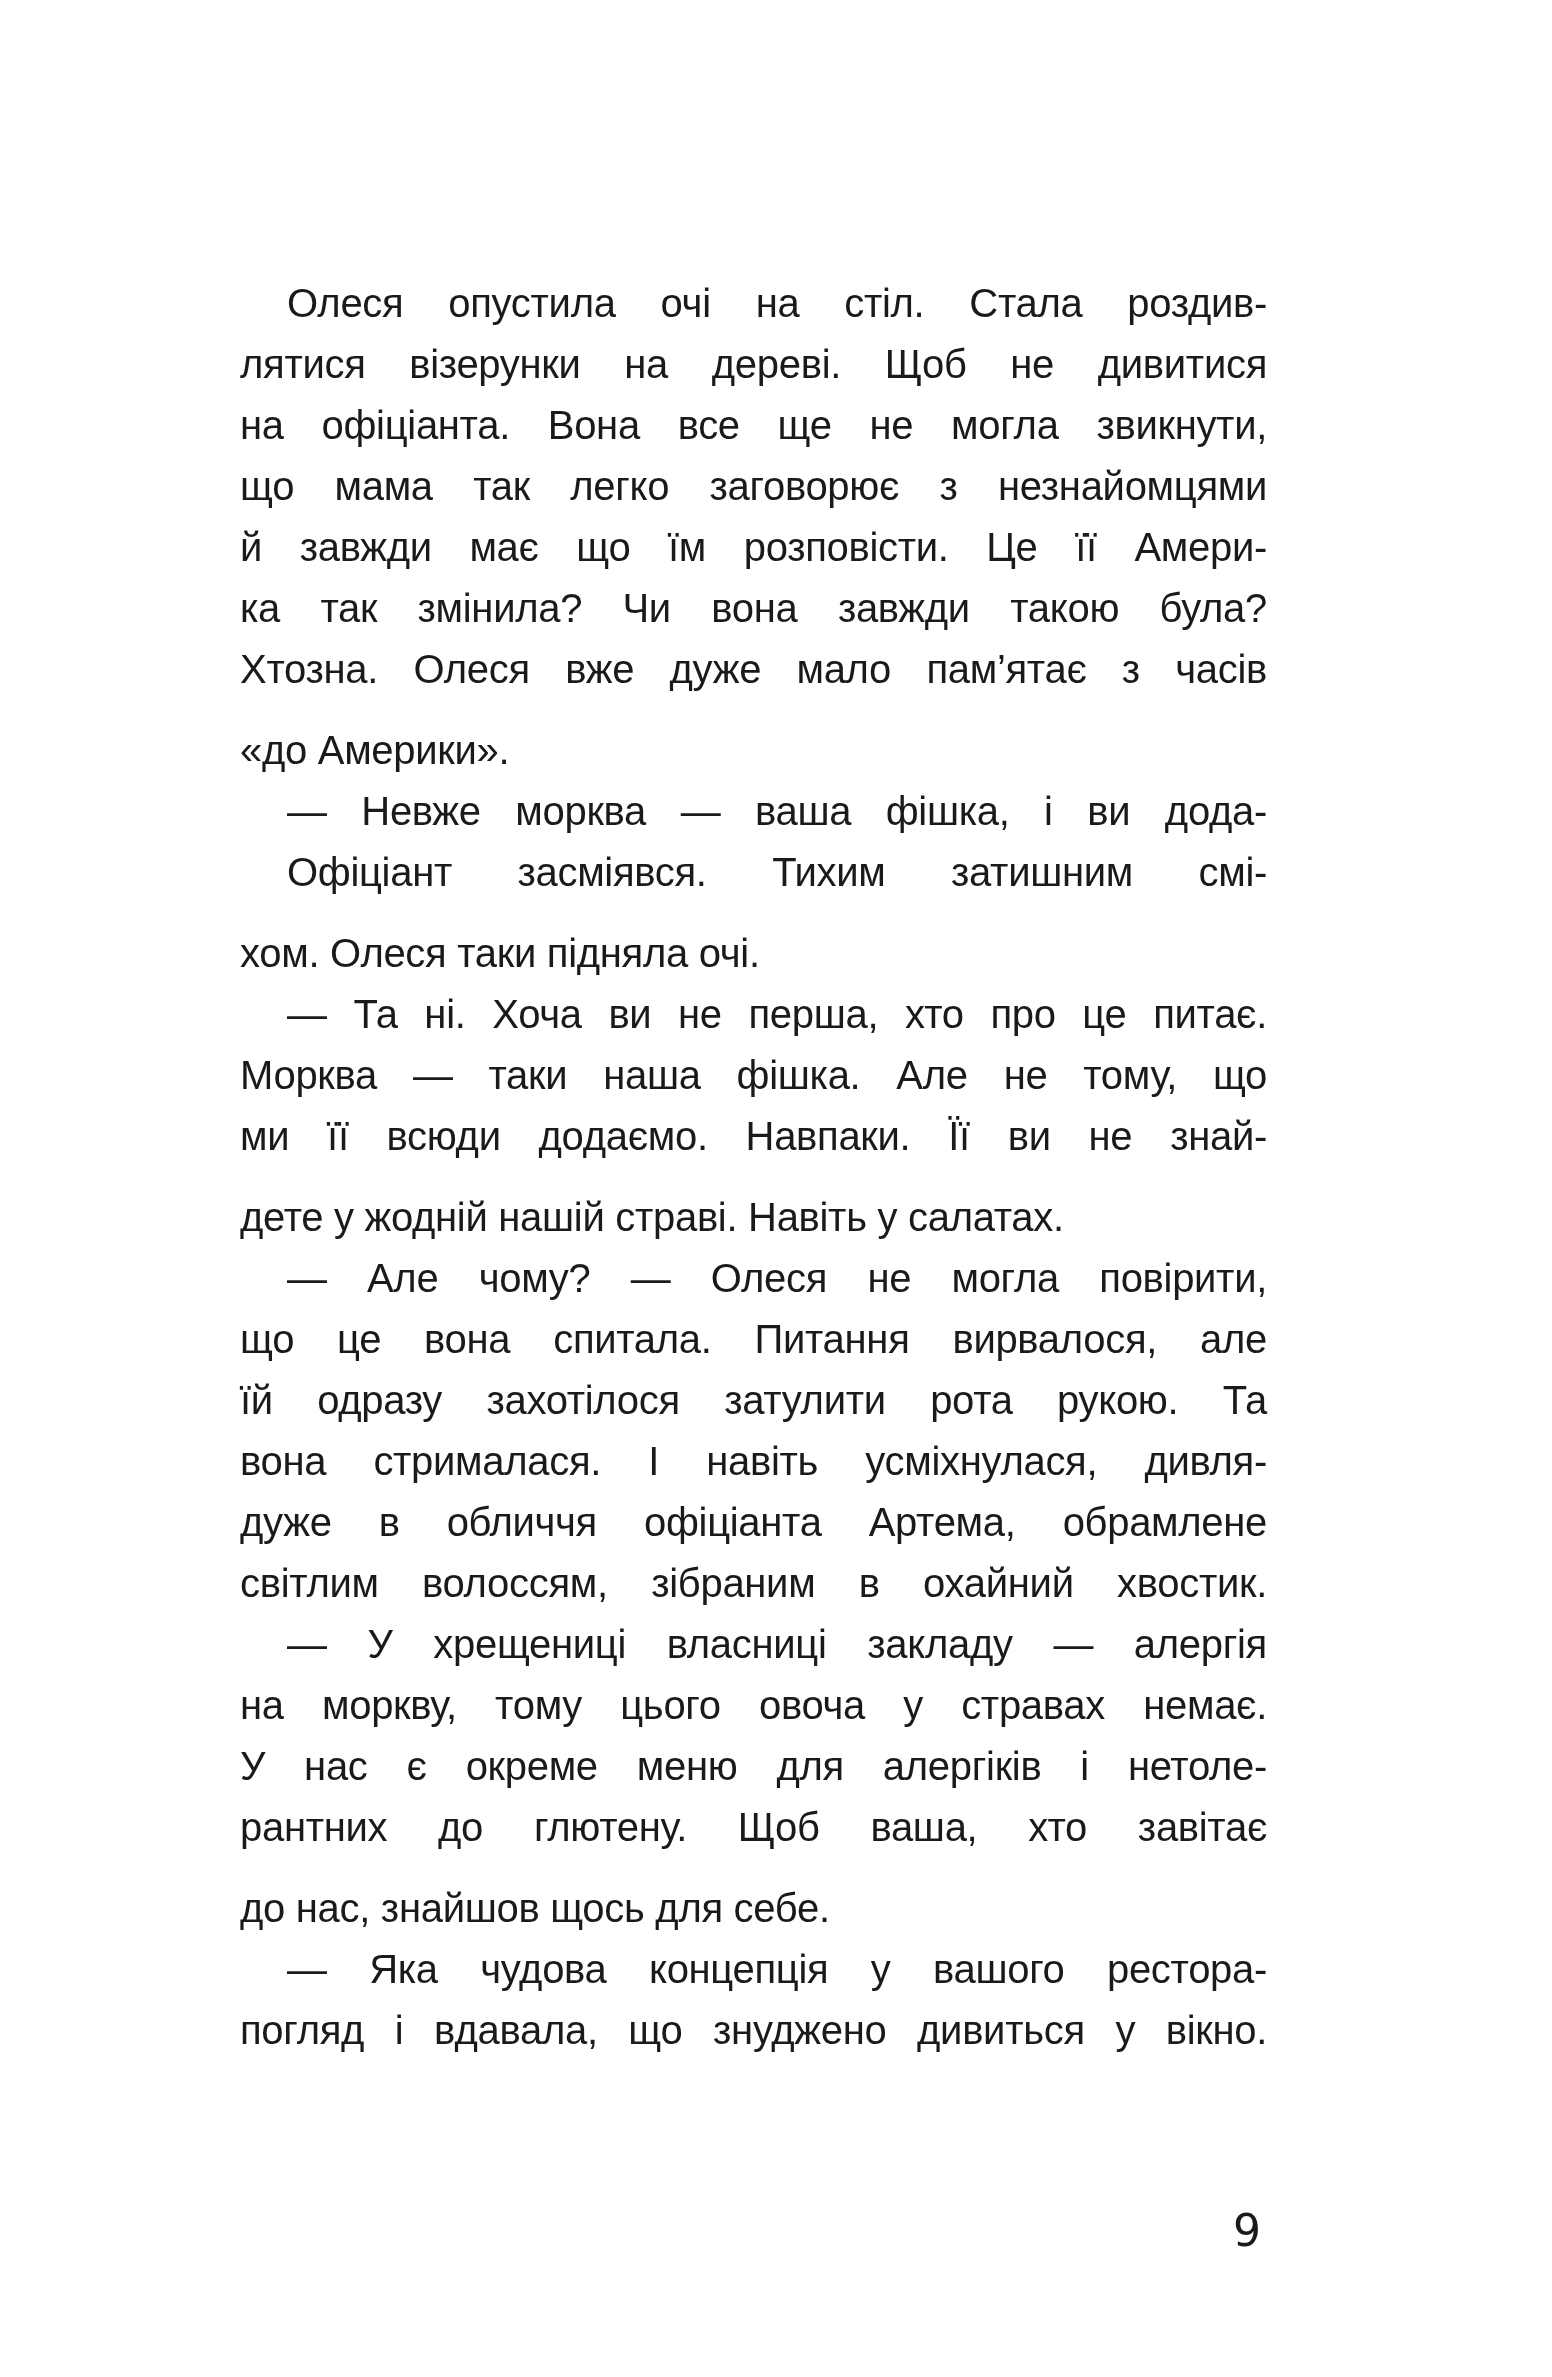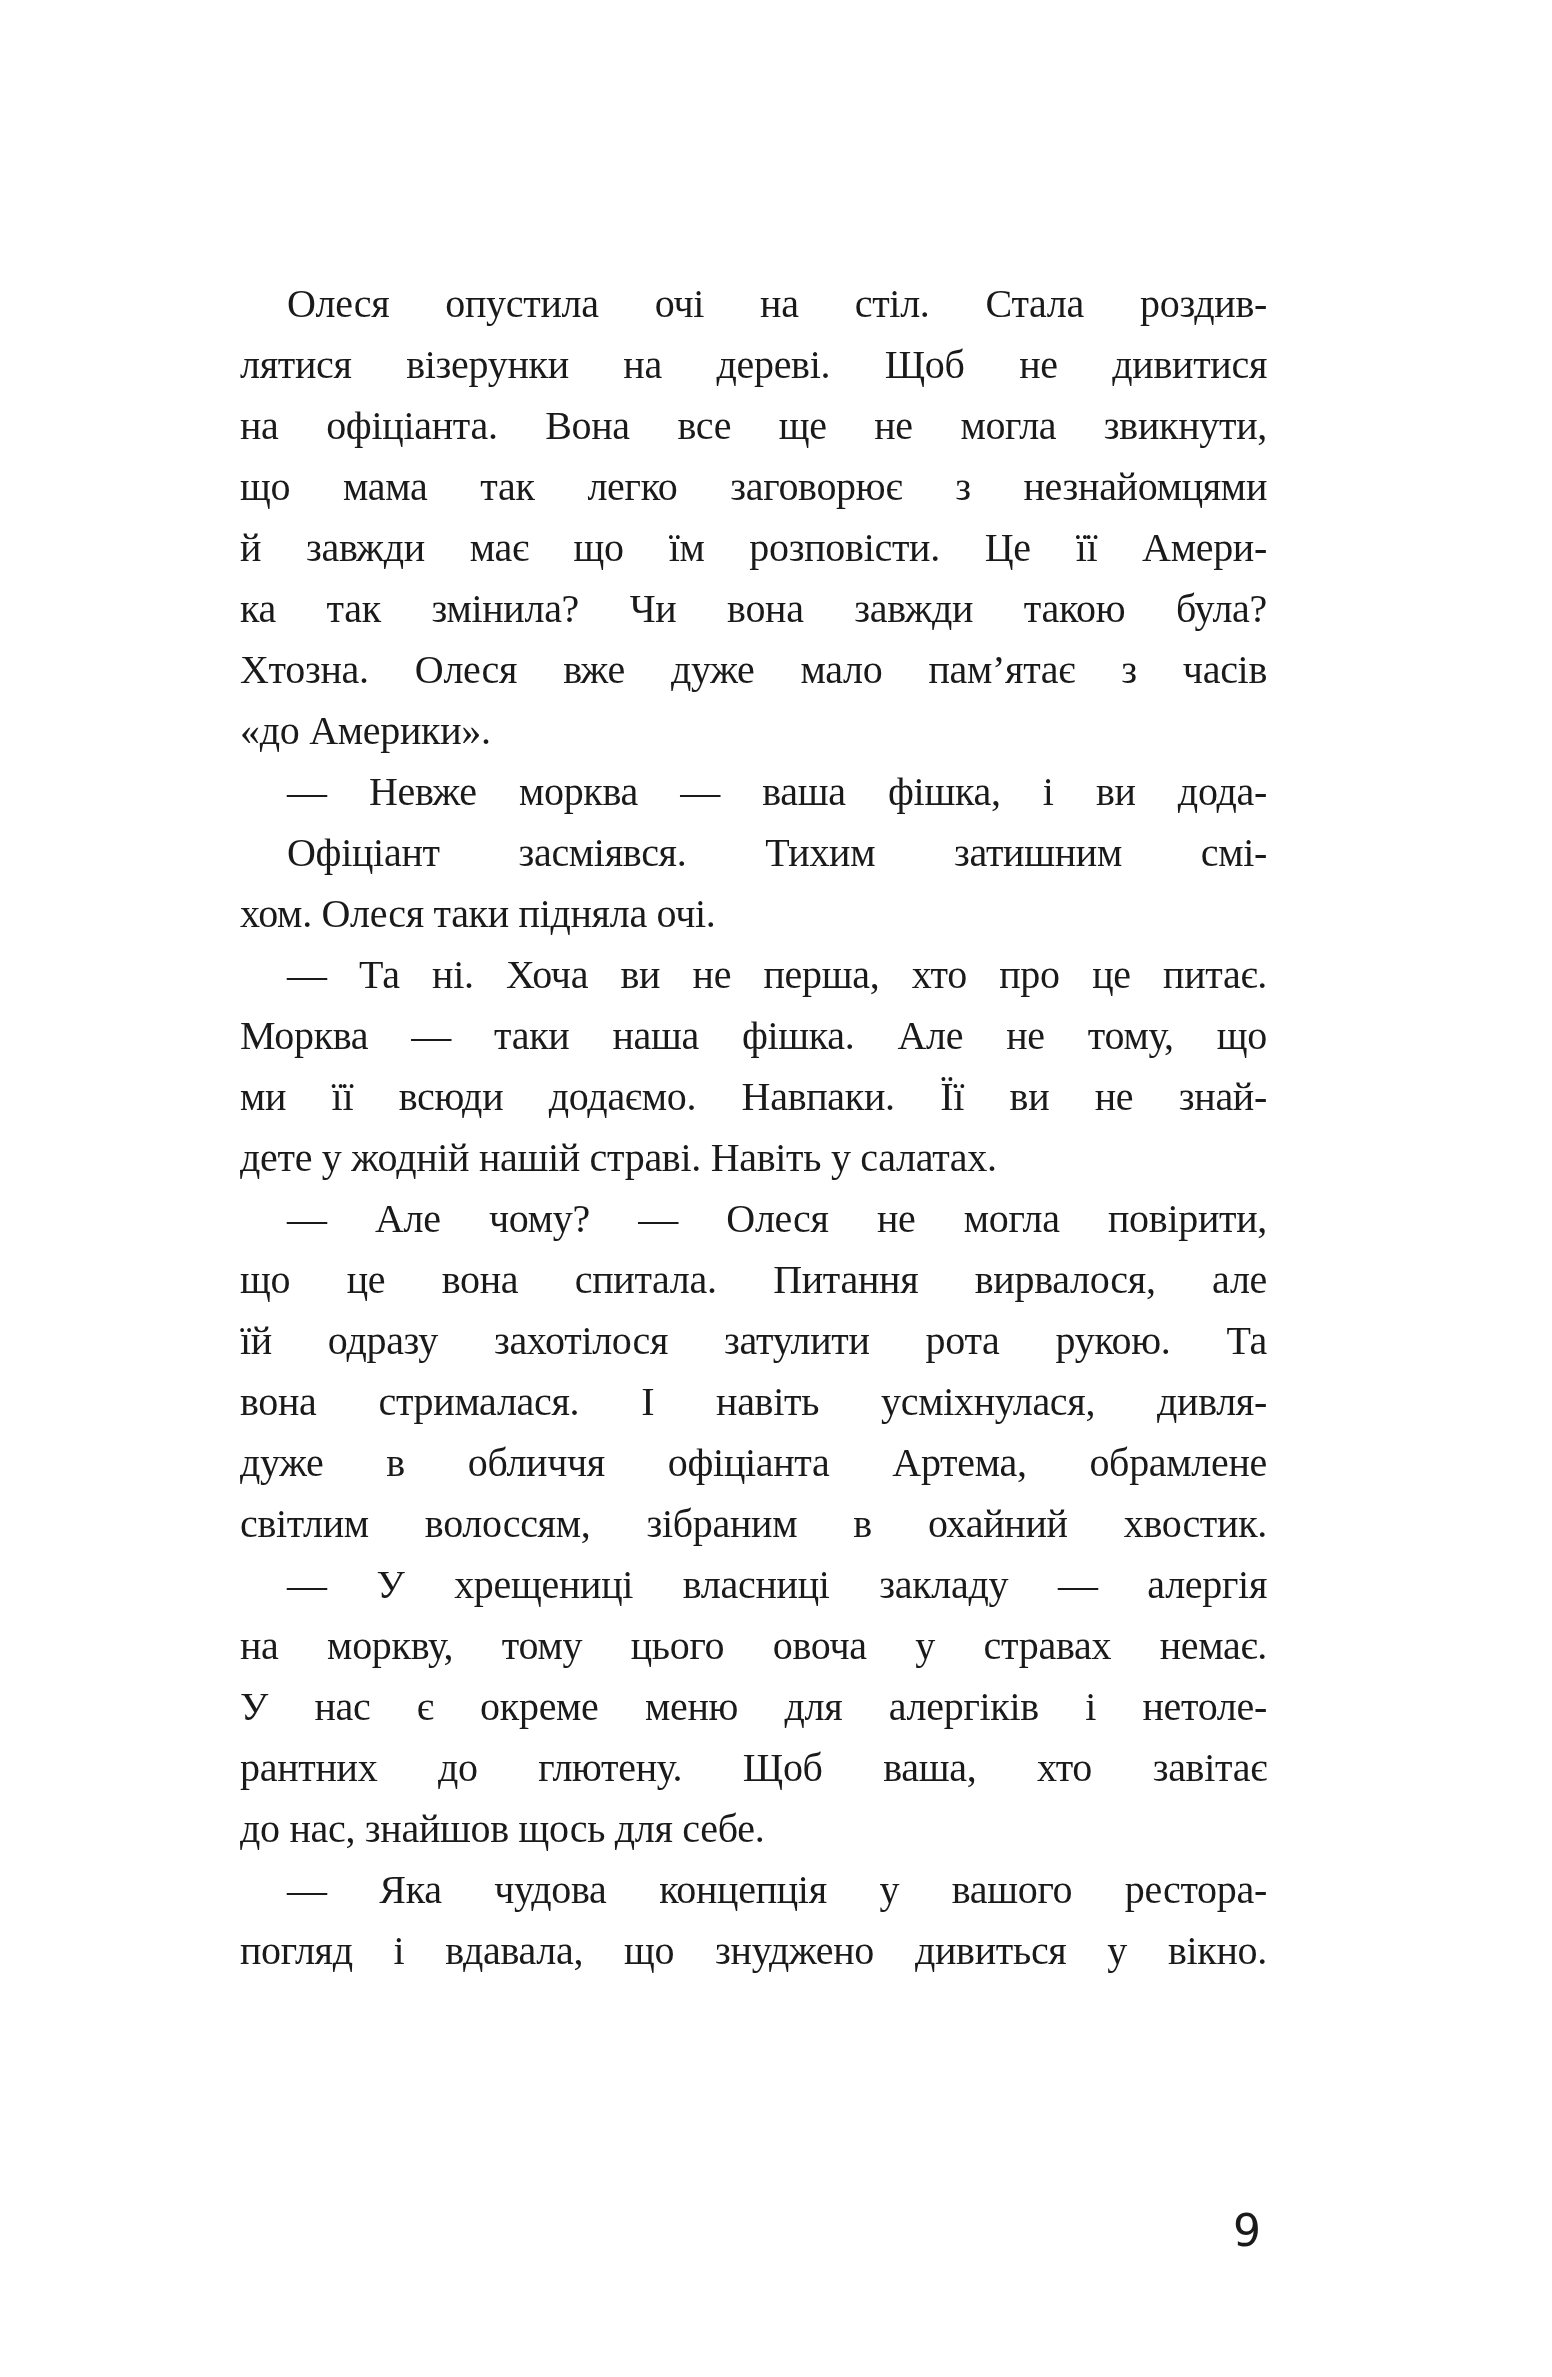--- a/index.html
+++ b/index.html
@@ -19,34 +19,35 @@
     left: 0; top: 0;
     width: 1553px;
     height: 2377px;
     background: #ffffff;
   }
   .text-block {
     position: absolute;
     left: 240px;
     top: 273px;
     width: 1027px;
-    font-family: Liberation Serif, serif;
+    font-family: Liberation Sans, sans-serif;
     font-size: 40px;
     line-height: 61px;
     letter-spacing: -0.3px;
   }
   .line {
     display: block;
     white-space: nowrap;
     text-align: justify;
     text-align-last: justify;
     height: 61px;
   }
   .line.last {
     text-align-last: left;
+    margin-top: 20px;
   }
   .line.indent {
     padding-left: 47px;
   }
   .page-number {
     position: absolute;
     left: 1231px;
     top: 2206px;
     width: 32px;
     font-family: "DejaVu Sans", "Liberation Sans", sans-serif;

